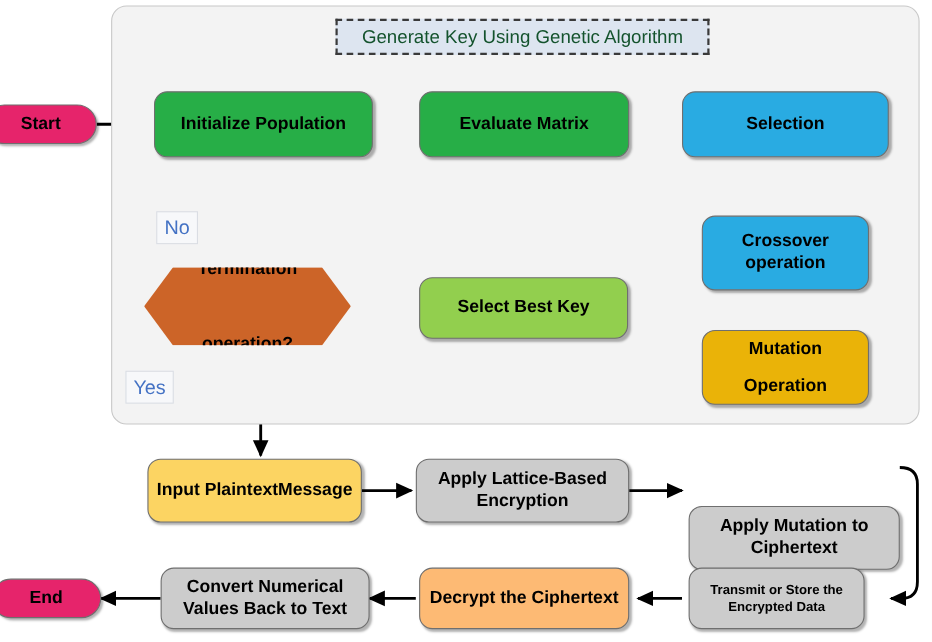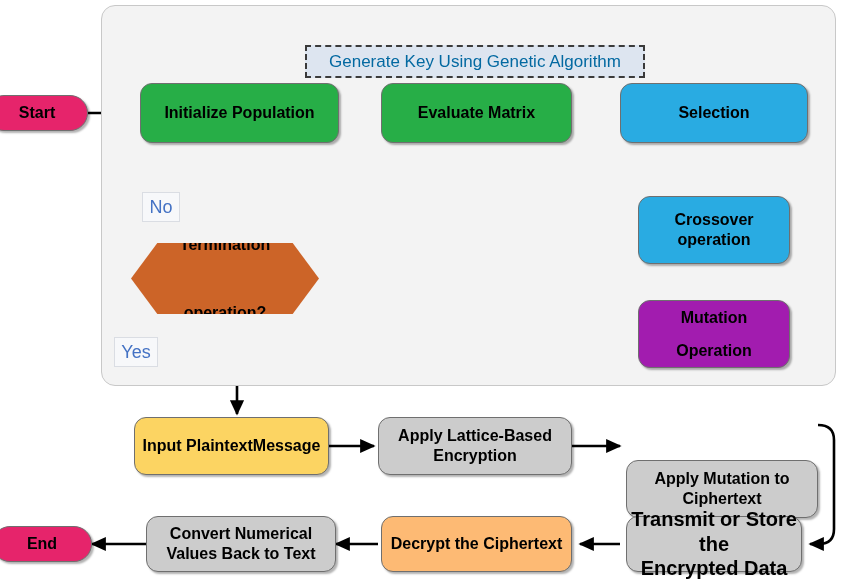--- a/index.html
+++ b/index.html
@@ -50,24 +50,23 @@
     z-index: 1;
   }
   .title-box {
     position: absolute;
     box-sizing: border-box;
     background: #dde5f0;
     border: 2px dashed #3a3a3a;
     display: flex;
     align-items: center;
     justify-content: center;
-    color: #0369a1;
+    color: #14532d;
     font-weight: normal;
     z-index: 2;
-    margin-top: 28px;
   }
   .branch-label {
     position: absolute;
     box-sizing: border-box;
     background: #f7f8fa;
     border: 1px solid #dadde3;
     color: #4472c4;
     display: flex;
     align-items: center;
     justify-content: center;
@@ -146,25 +145,26 @@
 
   <div class="node rounded shadowed" style="left:381px; top:83px; width:191px; height:60px; background:#27ae47; font-size:16px;">Evaluate Matrix</div>
 
   <div class="node rounded shadowed" style="left:620px; top:83px; width:188px; height:60px; background:#29abe2; font-size:16px;">Selection</div>
 
   <div class="node rounded shadowed" style="left:638px; top:196px; width:152px; height:68px; background:#29abe2; font-size:16px; flex-direction:column;">
     <span>Crossover</span>
     <span>operation</span>
   </div>
 
-  <div class="node rounded shadowed" style="left:638px; top:300px; width:152px; height:68px; background:#a21caf; font-size:16px; flex-direction:column;gap:13px;">
+  <div class="node rounded shadowed" style="left:638px; top:300px; width:152px; height:68px; background:#eab308; font-size:16px; flex-direction:column;gap:13px;">
     <span>Mutation</span>
     <span>Operation</span>
   </div>
 
+  <div class="node rounded shadowed" style="left:381px; top:252px; width:190px; height:56px; background:#92cf4e; font-size:16px;">Select Best Key</div>
 
   <div class="hexnode" style="left:131px; top:243px; width:188px; height:71px; background:#cc6428; font-size:16px; flex-direction:column;">
     <span>Termination</span>
     <span>operation?</span>
   </div>
 
   <div class="branch-label" style="left:130px; top:192px; width:38px; height:30px; font-size:18px;margin-left:12px;">No</div>
 
   <div class="branch-label" style="left:114px; top:337px; width:44px; height:30px; font-size:18px;">Yes</div>
 
@@ -176,21 +176,21 @@
   <div class="node rounded shadowed" style="left:378px; top:417px; width:194px; height:58px; background:#cccccc; font-size:16px; flex-direction:column;">
     <span>Apply Lattice-Based</span>
     <span>Encryption</span>
   </div>
 
   <div class="node rounded shadowed" style="left:626px; top:417px; width:192px; height:58px; background:#cccccc; font-size:16px; flex-direction:column;margin-top:43px;">
     <span>Apply Mutation to</span>
     <span>Ciphertext</span>
   </div>
 
-  <div class="node rounded shadowed" style="left:626px; top:516px; width:176px; height:56px; background:#cccccc; font-size:20px; flex-direction:column;">
+  <div class="node rounded shadowed" style="left:626px; top:516px; width:160px; height:56px; background:#cccccc; font-size:12px; flex-direction:column;">
     <span>Transmit or Store the</span>
     <span>Encrypted Data</span>
   </div>
 
   <div class="node rounded shadowed" style="left:381px; top:516px; width:191px; height:56px; background:#fdba74; font-size:16px;">Decrypt the Ciphertext</div>
 
   <div class="node rounded shadowed" style="left:146px; top:516px; width:190px; height:56px; background:#cccccc; font-size:16px; flex-direction:column;">
     <span>Convert Numerical</span>
     <span>Values Back to Text</span>
   </div>

